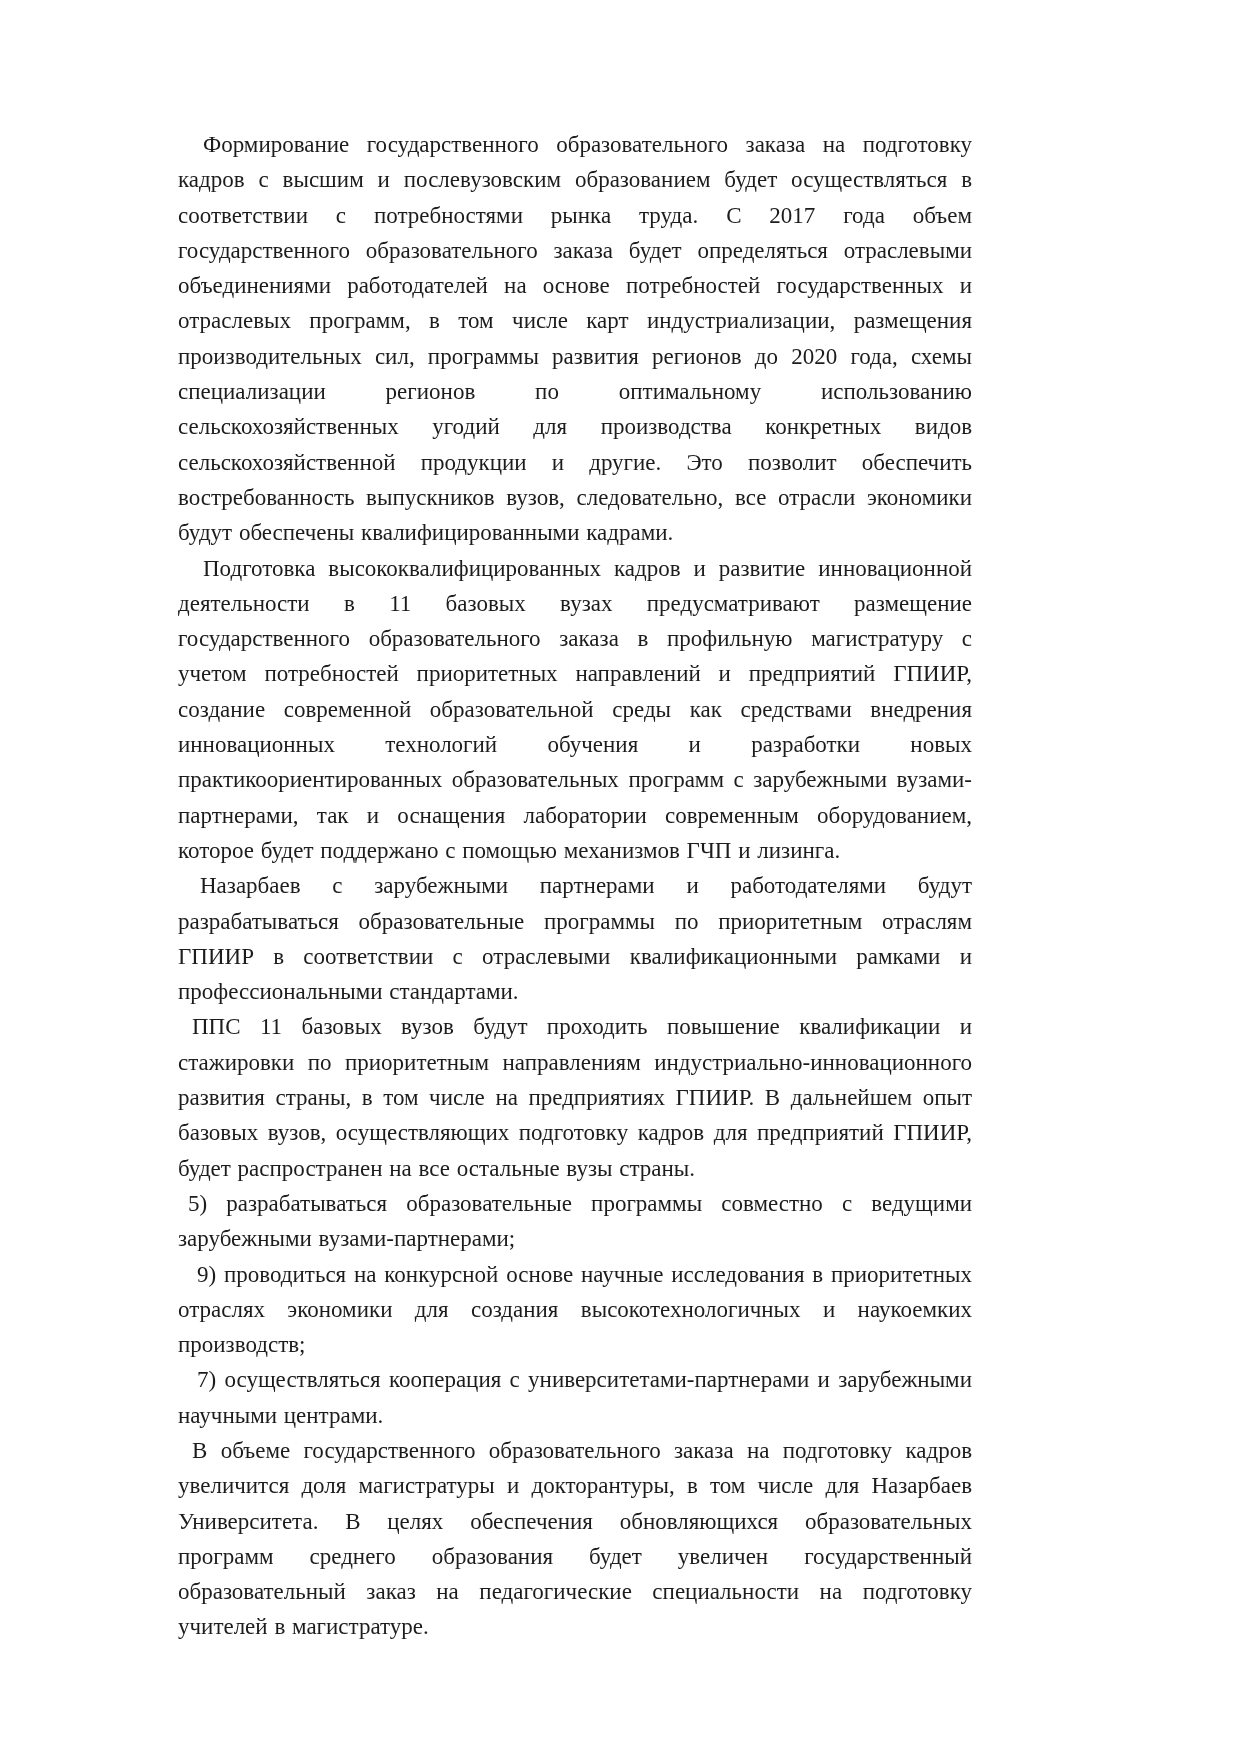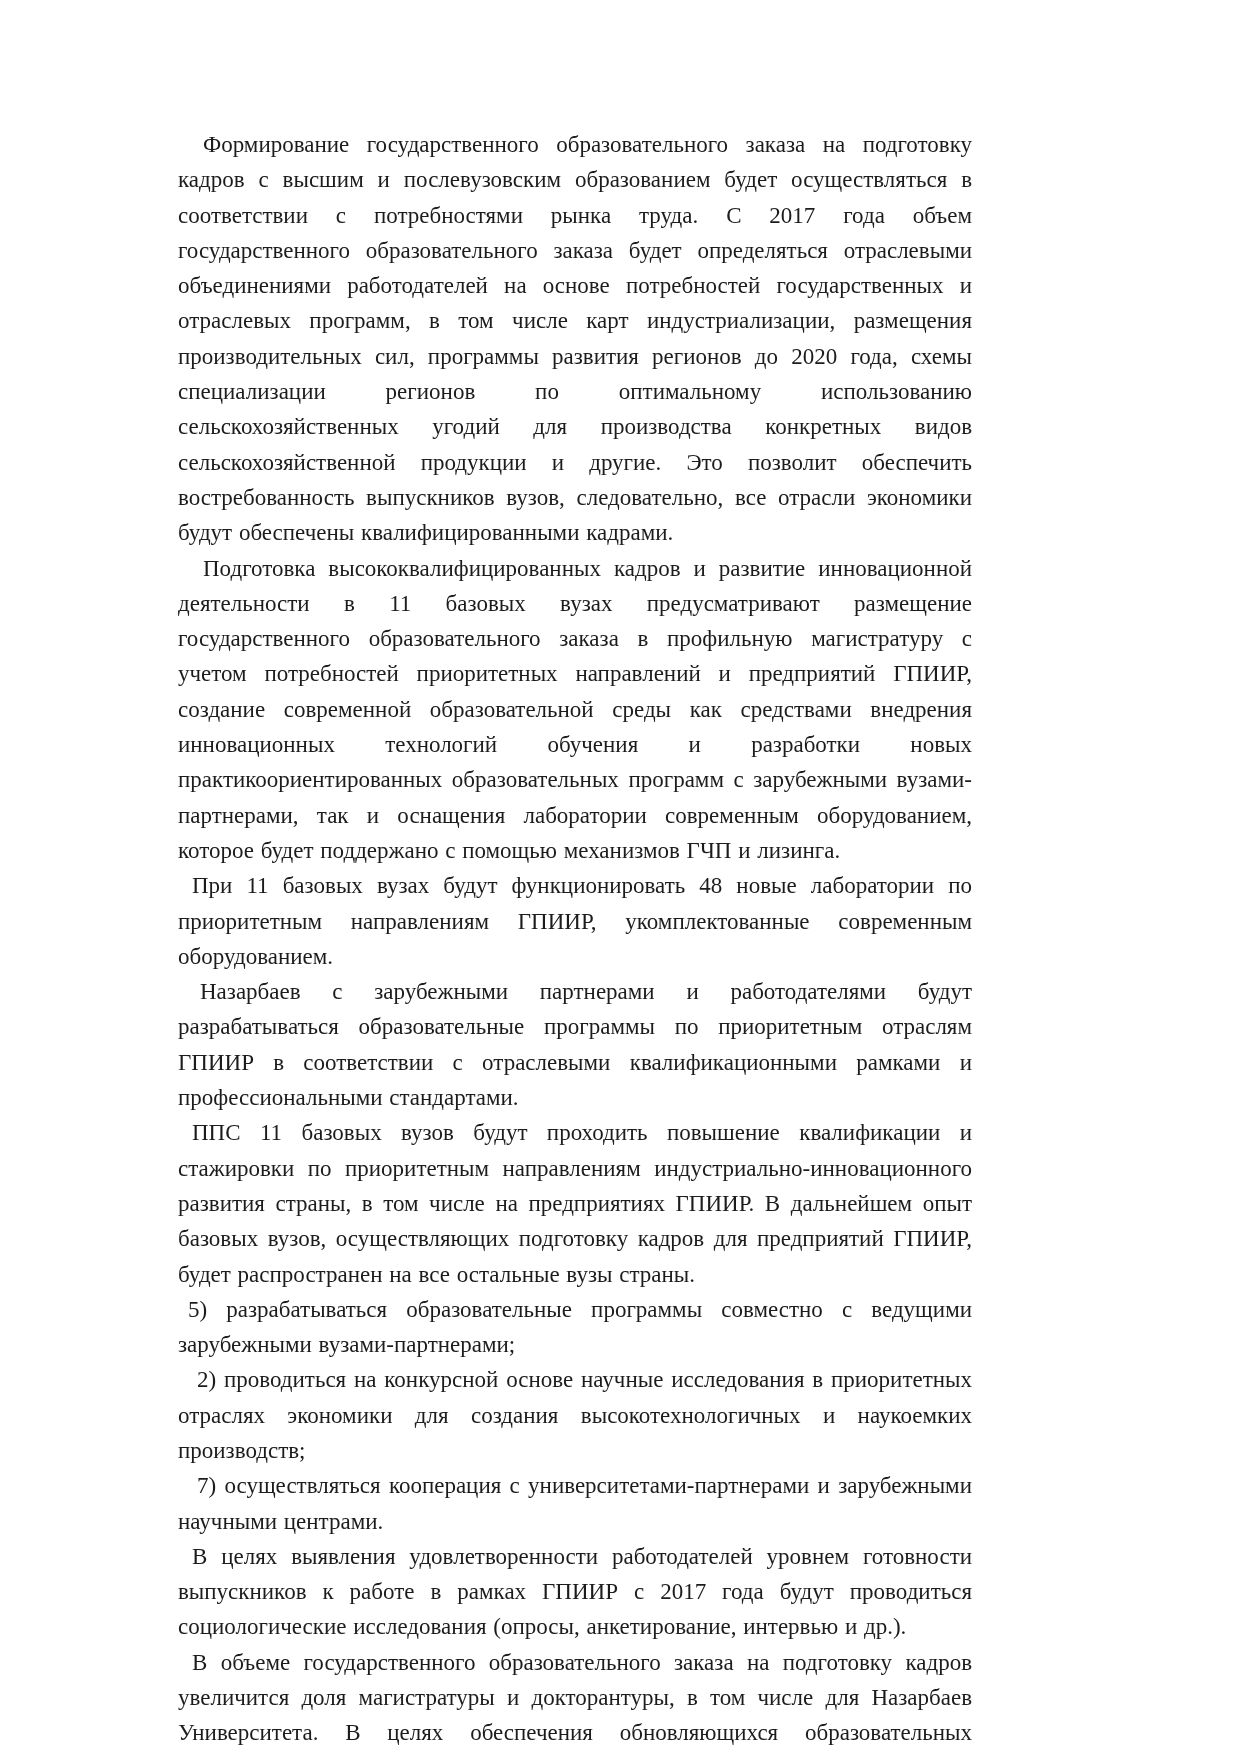--- a/index.html
+++ b/index.html
@@ -34,21 +34,19 @@
   .ind-19 { text-indent: 19px; }
   .ind-22 { text-indent: 22px; }
   .ind-25 { text-indent: 25px; }
 </style>
 </head>
 <body>
 
 <div class="page">
   <p class="para ind-25">Формирование государственного образовательного заказа на подготовку кадров с высшим и послевузовским образованием будет осуществляться в соответствии с потребностями рынка труда. С 2017 года объем государственного образовательного заказа будет определяться отраслевыми объединениями работодателей на основе потребностей государственных и отраслевых программ, в том числе карт индустриализации, размещения производительных сил, программы развития регионов до 2020 года, схемы специализации регионов по оптимальному использованию сельскохозяйственных угодий для производства конкретных видов сельскохозяйственной продукции и другие. Это позволит обеспечить востребованность выпускников вузов, следовательно, все отрасли экономики будут обеспечены квалифицированными кадрами.</p>
   <p class="para ind-25">Подготовка высококвалифицированных кадров и развитие инновационной деятельности в 11 базовых вузах предусматривают размещение государственного образовательного заказа в профильную магистратуру с учетом потребностей приоритетных направлений и предприятий ГПИИР, создание современной образовательной среды как средствами внедрения инновационных технологий обучения и разработки новых практикоориентированных образовательных программ с зарубежными вузами-партнерами, так и оснащения лаборатории современным оборудованием, которое будет поддержано с помощью механизмов ГЧП и лизинга.</p>
-  <p class="para ind-14">При 11 базовых вузах будут функционировать 48 новые лаборатории по приоритетным направлениям ГПИИР, укомплектованные современным оборудованием.</p>
   <p class="para ind-22">Назарбаев с зарубежными партнерами и работодателями будут разрабатываться образовательные программы по приоритетным отраслям ГПИИР в соответствии с отраслевыми квалификационными рамками и профессиональными стандартами.</p>
   <p class="para ind-14">ППС 11 базовых вузов будут проходить повышение квалификации и стажировки по приоритетным направлениям индустриально-инновационного развития страны, в том числе на предприятиях ГПИИР. В дальнейшем опыт базовых вузов, осуществляющих подготовку кадров для предприятий ГПИИР, будет распространен на все остальные вузы страны.</p>
   <p class="para ind-10">5) разрабатываться образовательные программы совместно с ведущими зарубежными вузами-партнерами;</p>
-  <p class="para ind-19">2) проводиться на конкурсной основе научные исследования в приоритетных отраслях экономики для создания высокотехнологичных и наукоемких производств;</p>
+  <p class="para ind-19">9) проводиться на конкурсной основе научные исследования в приоритетных отраслях экономики для создания высокотехнологичных и наукоемких производств;</p>
   <p class="para ind-19">7) осуществляться кооперация с университетами-партнерами и зарубежными научными центрами.</p>
-  <p class="para ind-14">В целях выявления удовлетворенности работодателей уровнем готовности выпускников к работе в рамках ГПИИР с 2017 года будут проводиться социологические исследования (опросы, анкетирование, интервью и др.).</p>
   <p class="para ind-14">В объеме государственного образовательного заказа на подготовку кадров увеличится доля магистратуры и докторантуры, в том числе для Назарбаев Университета. В целях обеспечения обновляющихся образовательных программ среднего образования будет увеличен государственный образовательный заказ на педагогические специальности на подготовку учителей в магистратуре.</p>
 </div>
 
 </body></html>

